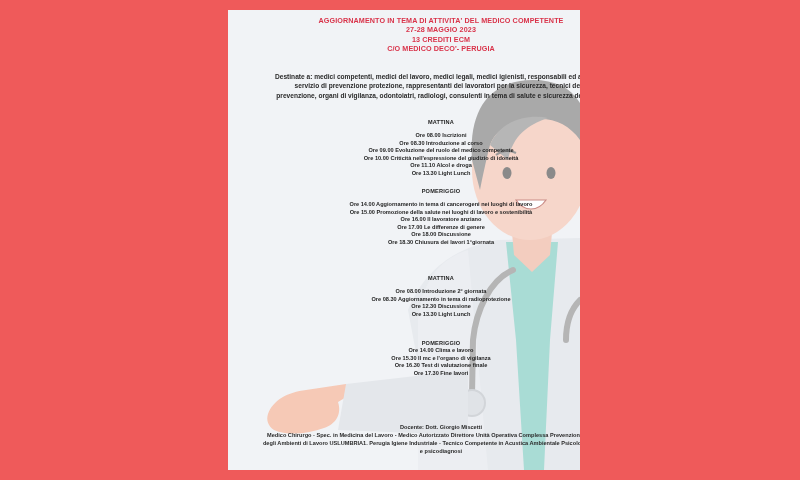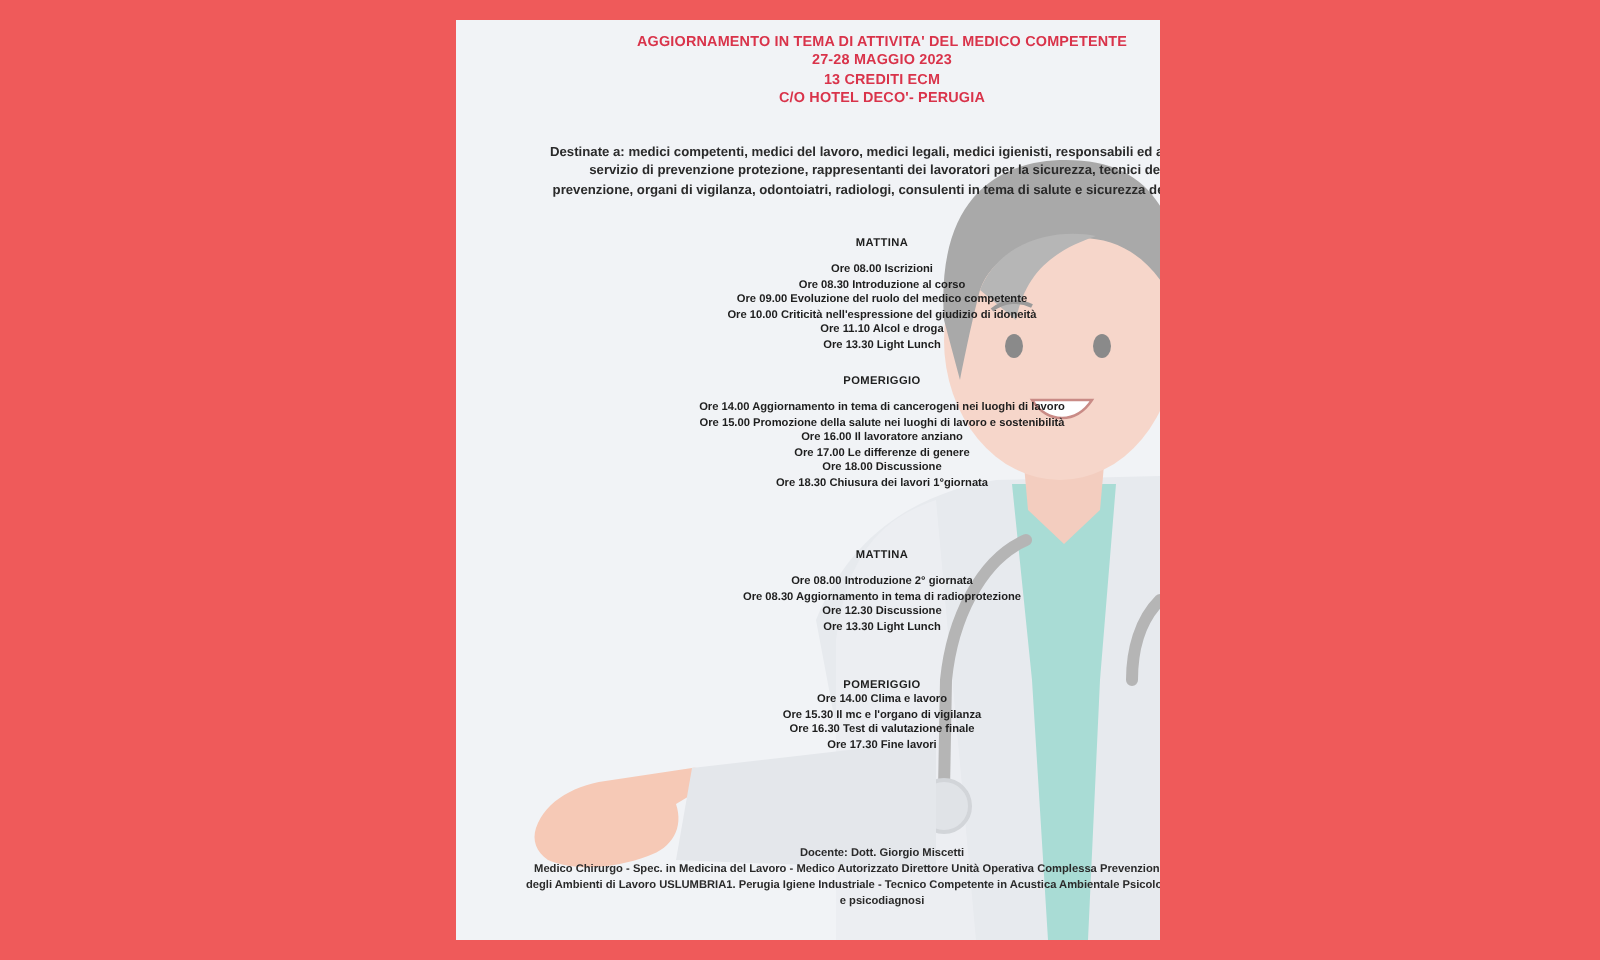--- a/index.html
+++ b/index.html
@@ -65,21 +65,21 @@
 
     <path d="M40 404 C45 390 60 382 78 380 L118 374 C126 373 128 382 120 386 L110 392 C114 404 108 414 96 418 C80 424 60 426 46 420 C40 416 38 410 40 404 Z" fill="#f6c9b6"></path>
     <path d="M118 374 L240 360 L240 425 L110 420 Z" fill="#e4e7eb"></path>
   </svg>
 
   <div class="content">
     <div class="title-block">
       <div class="title-line">AGGIORNAMENTO IN TEMA DI ATTIVITA' DEL MEDICO COMPETENTE</div>
       <div class="title-line">27-28 MAGGIO 2023</div>
       <div class="title-line">13 CREDITI ECM</div>
-      <div class="title-line">C/O HOTEL DECO'- PERUGIA</div>
+      <div class="title-line">C/O MEDICO DECO'- PERUGIA</div>
     </div>
 
     <div class="audience">Destinate a: medici competenti, medici del lavoro, medici legali, medici igienisti, responsabili ed addetti al servizio di prevenzione protezione, rappresentanti dei lavoratori per la sicurezza, tecnici della prevenzione, organi di vigilanza, odontoiatri, radiologi, consulenti in tema di salute e sicurezza del lavoro</div>
 
     <div class="section" style="top:108px;">
       <div class="section-title">MATTINA</div>
       <div class="item">Ore 08.00 Iscrizioni</div>
       <div class="item">Ore 08.30 Introduzione al corso</div>
       <div class="item">Ore 09.00 Evoluzione del ruolo del medico competente</div>
       <div class="item">Ore 10.00 Criticità nell'espressione del giudizio di idoneità</div>

